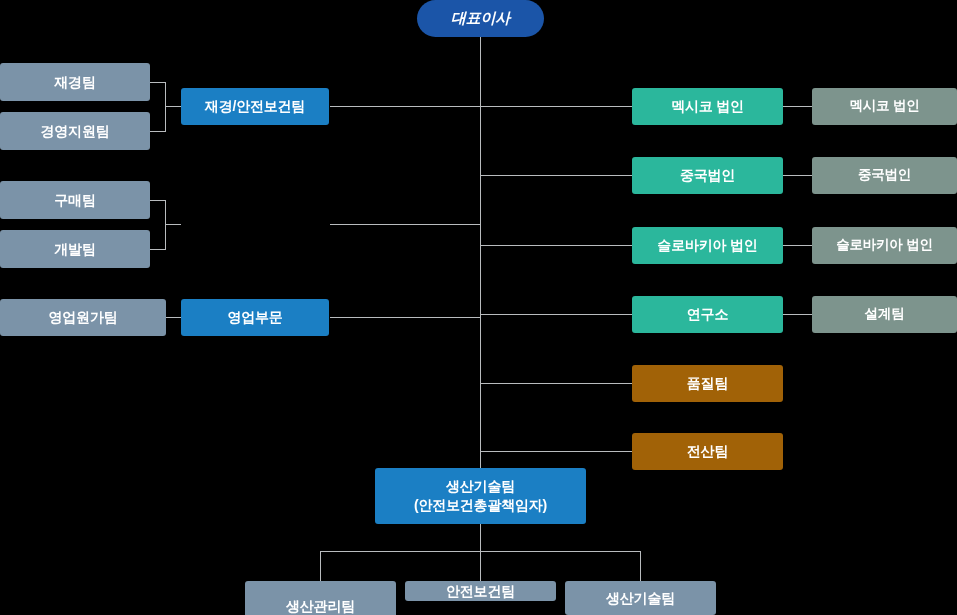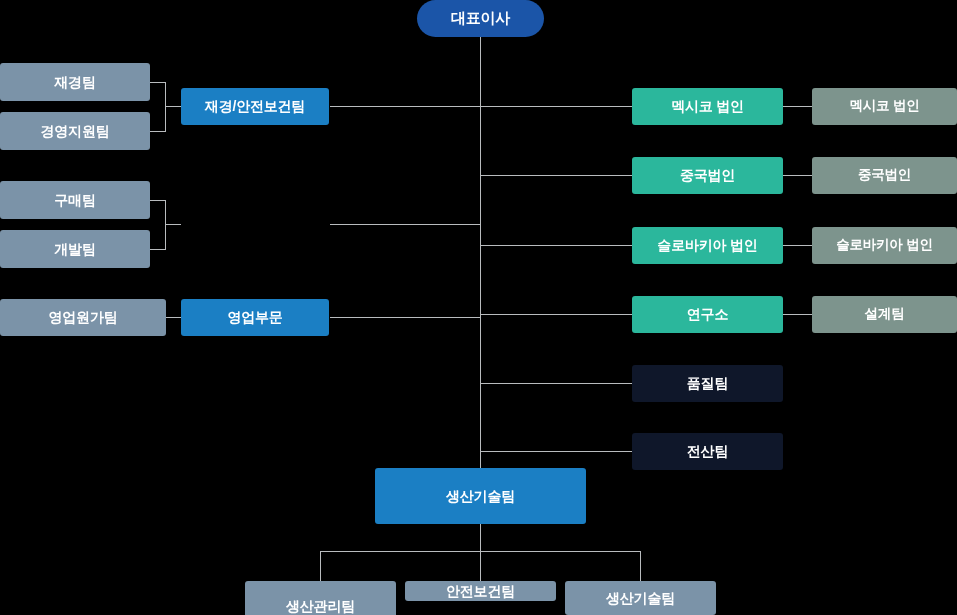--- a/index.html
+++ b/index.html
@@ -29,36 +29,37 @@
     line-height: 1.35;
     border-radius: 3px;
     box-sizing: border-box;
     letter-spacing: -0.2px;
     z-index: 3;
   }
   .node.ceo {
     background: #1b55a8;
     border-radius: 22px;
     font-size: 15px;
+    font-style: italic;
   }
   .node.division {
     background: #1b7fc4;
   }
   .node.team-left {
     background: #7b93a8;
   }
   .node.overseas {
     background: #2bb79c;
   }
   .node.overseas-sub {
     background: #7d948d;
     font-size: 13.5px;
   }
   .node.support {
-    background: #0f172a;
+    background: #a16207;
   }
   .node.prod-team {
     background: #7b93a8;
   }
   .node.multiline {
     flex-direction: column;
   }
 
   
   .line {
@@ -171,20 +172,21 @@
   <div class="node support" style="left:632px; top:365px; width:151px; height:37px;">
     <span>품질팀</span>
   </div>
 
   <div class="node support" style="left:632px; top:433px; width:151px; height:37px;">
     <span>전산팀</span>
   </div>
 
   <div class="node division multiline" style="left:375px; top:468px; width:211px; height:56px;">
     <span>생산기술팀</span>
+    <span>(안전보건총괄책임자)</span>
   </div>
 
   <div class="node prod-team" style="left:245px; top:581px; width:151px; height:50px;">
     <span>생산관리팀</span>
   </div>
   <div class="node prod-team" style="left:405px; top:581px; width:151px; height:20px;">
     <span>안전보건팀</span>
   </div>
   <div class="node prod-team" style="left:565px; top:581px; width:151px; height:34px;">
     <span>생산기술팀</span>

